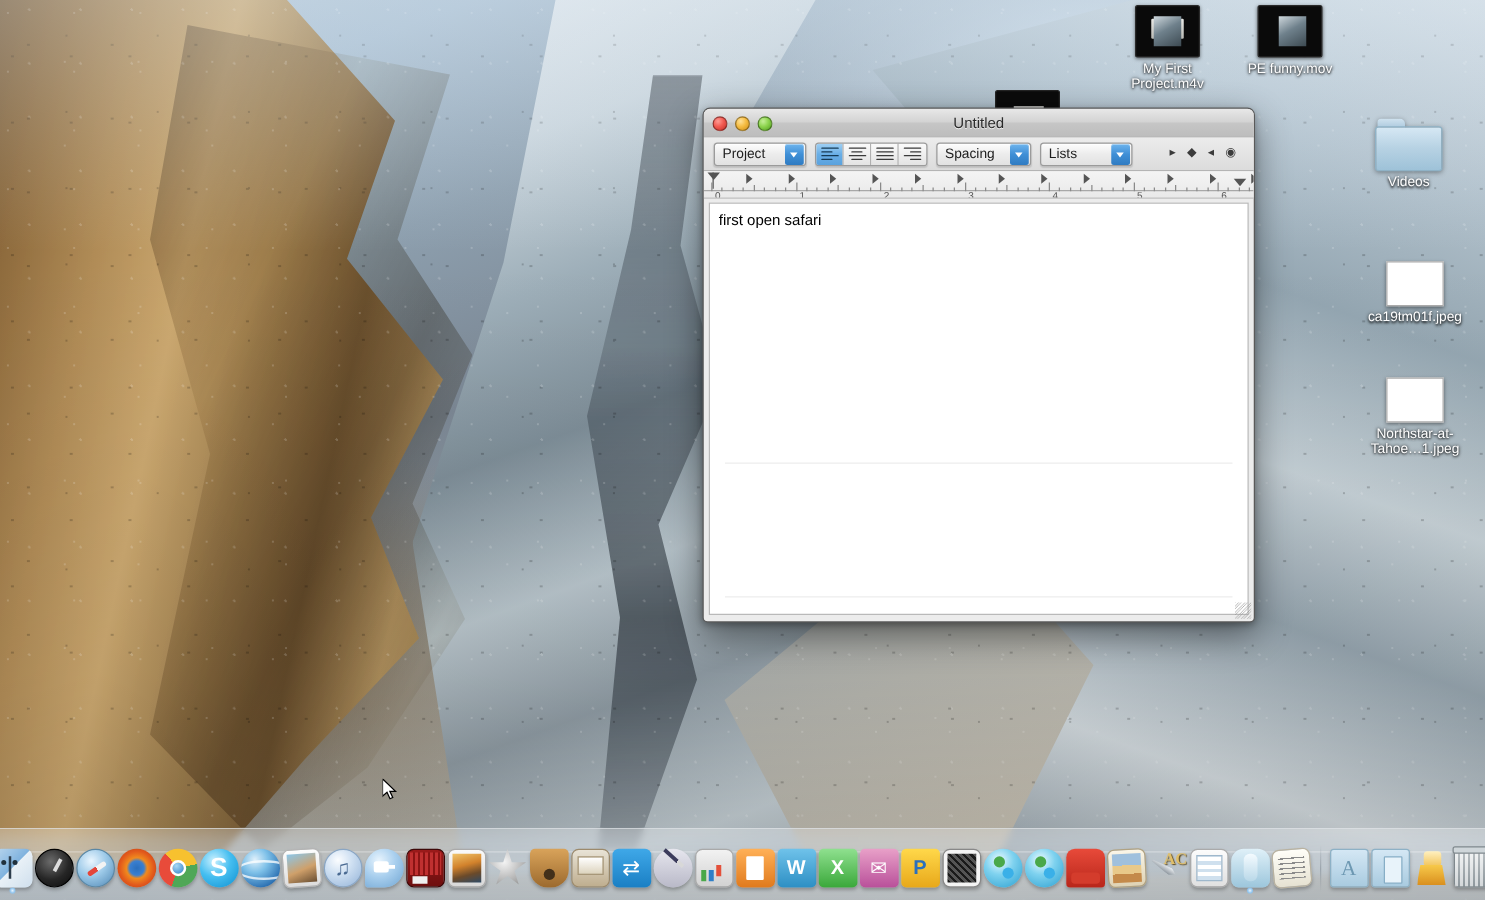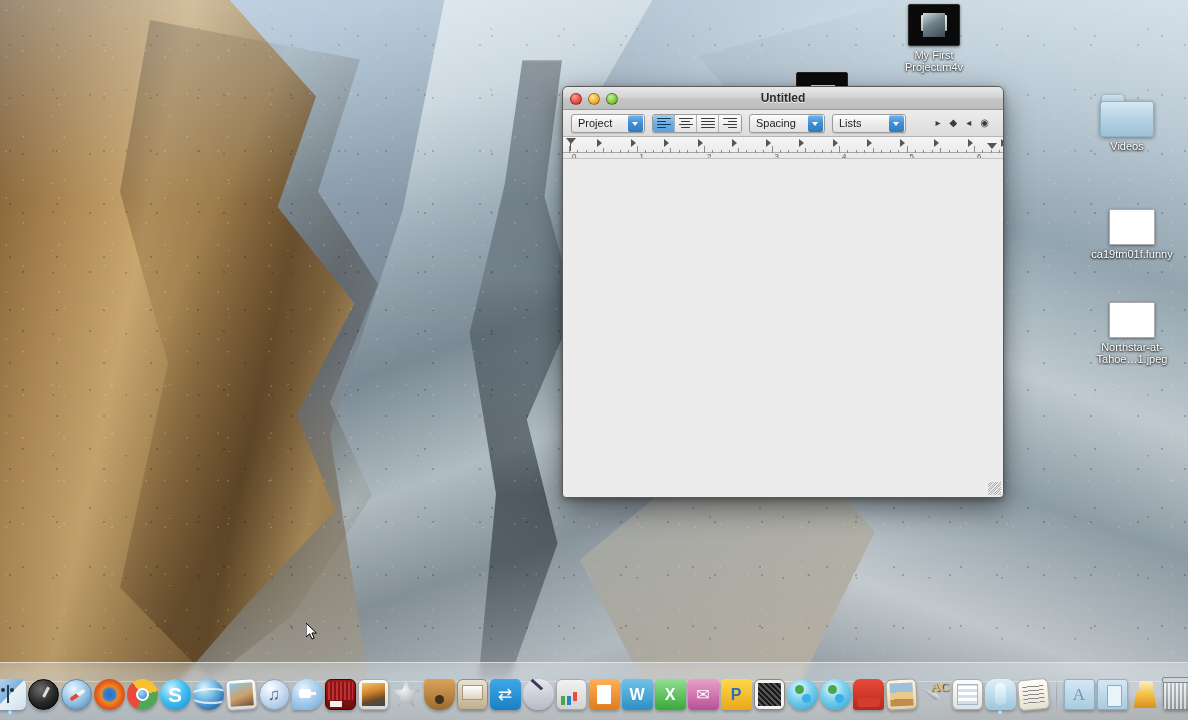--- a/index.html
+++ b/index.html
@@ -165,21 +165,21 @@
     box-shadow: 0 10px 28px rgba(0,0,0,.45), 0 2px 6px rgba(0,0,0,.3);
     overflow: hidden;
   }
   .titlebar {
     height: 23px; position: relative;
     background: linear-gradient(180deg, #e8e8e8 0%, #d3d3d3 48%, #c6c6c6 52%, #bdbdbd 100%);
     border-bottom: 1px solid #9a9a9a; border-radius: 5px 5px 0 0;
   }
   .title-text {
     position:absolute; left:0; right:0; top:4px; text-align:center;
-    font-size: 12px; color: #2a2a2a; font-weight: 700;
+    font-size: 12px; color: #2a2a2a; font-weight: 400;
     text-shadow: 0 1px 0 rgba(255,255,255,.75);
   }
   .traffic { position:absolute; left:7px; top:6px; display:flex; gap:6px; }
   .tl { width: 12px; height: 12px; border-radius: 50%; border:1px solid rgba(0,0,0,.35); }
   .tl.close { background: radial-gradient(circle at 35% 30%, #ff9d96 0%, #f25b52 45%, #c22f28 100%); }
   .tl.min   { background: radial-gradient(circle at 35% 30%, #ffe29a 0%, #f6bd43 45%, #cf8e14 100%); }
   .tl.zoom  { background: radial-gradient(circle at 35% 30%, #c6f09a 0%, #8ed44f 45%, #4f9d1c 100%); }
 
   .toolbar {
     height: 27px; display: flex; align-items: center; gap: 7px; padding: 0 8px;
@@ -417,35 +417,41 @@
   </div>
 
   <div class="desk-icon" style="left:886px; top:4px;">
     <span class="glyph mov-thumb">
       <span class="inner1"></span>
         <span class="inner2"></span>
     </span>
     <span class="label">My First Project.m4v</span>
   </div>
 
+  <div class="desk-icon" style="left:984px; top:4px;">
+    <span class="glyph mov-thumb">
+      <span class="inner2" style="left:16px;top:8px;"></span>
+    </span>
+    <span class="label">PE funny.mov</span>
+  </div>
 
 
   <div class="desk-icon" style="left:1079px; top:95px;">
     <span class="glyph folder-icon">
       <span class="tab"></span>
         <span class="body"></span>
     </span>
     <span class="label">Videos</span>
   </div>
 
   <div class="desk-icon" style="left:1084px; top:209px;">
     <span class="glyph photo-thumb">
       <span class="pic pic-ca19"></span>
     </span>
-    <span class="label">ca19tm01f.funny</span>
+    <span class="label">ca19tm01f.jpeg</span>
   </div>
 
   <div class="desk-icon" style="left:1084px; top:302px;">
     <span class="glyph photo-thumb">
       <span class="pic pic-tahoe"></span>
     </span>
     <span class="label">Northstar-at-Tahoe…1.jpeg</span>
   </div>
 
 
@@ -592,20 +598,25 @@
           <div class="rnum" style="left: 7px;">0</div>
           <div class="rnum" style="left: 74.5px;">1</div>
           <div class="rnum" style="left: 142px;">2</div>
           <div class="rnum" style="left: 209.5px;">3</div>
           <div class="rnum" style="left: 277px;">4</div>
           <div class="rnum" style="left: 344.5px;">5</div>
           <div class="rnum" style="left: 412px;">6</div>
         </div>
     </div>
 
+    <div class="page">
+      <div class="doc-text">first open safari</div>
+      <div class="faint-line" style="top:207px;"></div>
+      <div class="faint-line" style="top:314px;"></div>
+    </div>
 
     <div class="grip"></div>
   </div>
 
   <svg id="cursor" viewBox="0 0 12 18">
     <polygon points="0,0 0,14 3.6,10.8 6,16 8.2,15 5.9,10 10.4,10" fill="#fff" stroke="#000" stroke-width="1"></polygon>
   </svg>
 
   <div id="dock">
     <div class="dock-items" id="dock-items">

